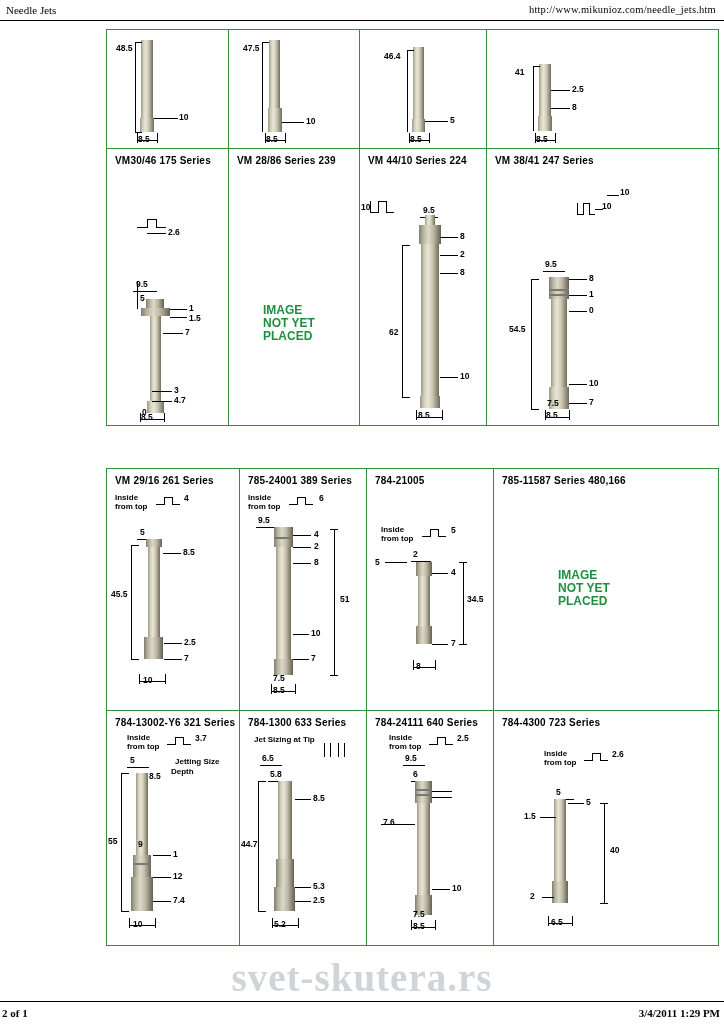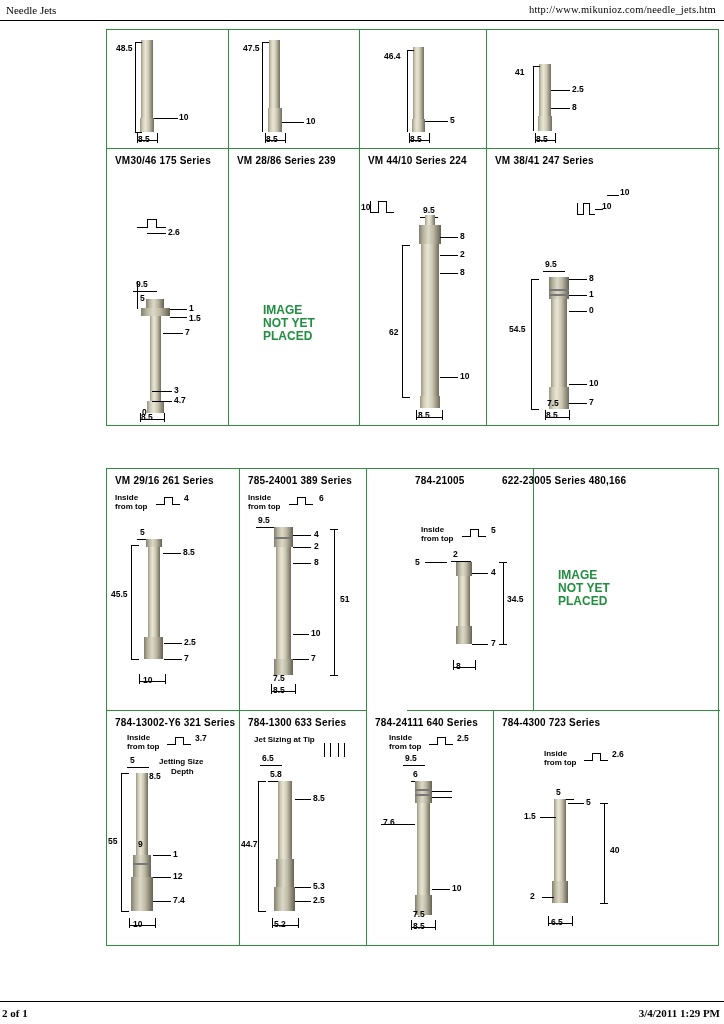--- a/index.html
+++ b/index.html
@@ -321,21 +321,21 @@
       <div class="lnh" style="left:53px;top:190px;width:16px;"></div>
       <div class="dim" style="left:71px;top:184px;">7</div>
 
       <div class="dim" style="left:33px;top:204px;">7.5</div>
       <div class="lnh" style="left:31px;top:222px;width:24px;"></div>
       <div class="lnv" style="left:31px;top:215px;height:10px;"></div>
       <div class="lnv" style="left:55px;top:215px;height:10px;"></div>
       <div class="dim" style="left:33px;top:216px;">8.5</div>
     </div>
 
-    <div class="cell" style="left:260px;top:0;width:127px;height:242px;margin-left:40px;">
+    <div class="cell" style="left:260px;top:0;width:127px;height:242px;">
       <div class="ctitle">784-21005</div>
       <div class="lbl" style="left:14px;top:56px;">Inside</div>
       <div class="lbl" style="left:14px;top:65px;">from top</div>
       <div class="ln" style="left:55px;top:67px;width:8px;height:1px;"></div>
       <div class="ln" style="left:63px;top:60px;width:1px;height:8px;"></div>
       <div class="ln" style="left:63px;top:60px;width:8px;height:1px;"></div>
       <div class="ln" style="left:71px;top:60px;width:1px;height:8px;"></div>
       <div class="ln" style="left:71px;top:67px;width:8px;height:1px;"></div>
       <div class="dim" style="left:84px;top:56px;">5</div>
 
@@ -360,40 +360,40 @@
       <div class="lnh" style="left:65px;top:175px;width:16px;"></div>
       <div class="dim" style="left:84px;top:169px;">7</div>
 
       <div class="lnh" style="left:46px;top:198px;width:22px;"></div>
       <div class="lnv" style="left:46px;top:191px;height:10px;"></div>
       <div class="lnv" style="left:68px;top:191px;height:10px;"></div>
       <div class="dim" style="left:49px;top:192px;">8</div>
     </div>
 
     <div class="cell last-col" style="left:387px;top:0;width:226px;height:242px;">
-      <div class="ctitle">622-23005   Series 480,166</div>
+      <div class="ctitle">785-11587   Series 480,166</div>
       <div class="noimg" style="left:64px;top:100px;">
         <div>IMAGE</div>
         <div>NOT YET</div>
         <div>PLACED</div>
       </div>
     </div>
 
     <div class="cell last-row" style="left:0;top:242px;width:133px;height:235px;">
       <div class="ctitle">784-13002-Y6    321 Series</div>
       <div class="lbl" style="left:20px;top:22px;">Inside</div>
       <div class="lbl" style="left:20px;top:31px;">from top</div>
       <div class="ln" style="left:60px;top:33px;width:8px;height:1px;"></div>
       <div class="ln" style="left:68px;top:26px;width:1px;height:8px;"></div>
       <div class="ln" style="left:68px;top:26px;width:8px;height:1px;"></div>
       <div class="ln" style="left:76px;top:26px;width:1px;height:8px;"></div>
       <div class="ln" style="left:76px;top:33px;width:8px;height:1px;"></div>
       <div class="dim" style="left:88px;top:22px;">3.7</div>
 
-      <div class="lbl" style="left:52px;top:46px;">Jetting Size</div>
+      <div class="lbl" style="left:68px;top:46px;">Jetting Size</div>
       <div class="lbl" style="left:64px;top:56px;">Depth</div>
 
       <div class="dim" style="left:23px;top:44px;">5</div>
       <div class="lnh" style="left:20px;top:56px;width:22px;"></div>
       <div class="dim" style="left:42px;top:60px;">8.5</div>
 
       <div class="body" style="left:29px;top:62px;width:12px;height:82px;"></div>
       <div class="body-d" style="left:26px;top:144px;width:18px;height:22px;"></div>
       <div class="body-d" style="left:24px;top:166px;width:22px;height:34px;"></div>
       <div class="gray" style="left:26px;top:152px;width:18px;height:1.5px;"></div>
@@ -520,17 +520,18 @@
       <div class="dim" style="left:36px;top:180px;">2</div>
       <div class="lnh" style="left:48px;top:186px;width:12px;"></div>
 
       <div class="lnh" style="left:54px;top:212px;width:24px;"></div>
       <div class="lnv" style="left:54px;top:205px;height:10px;"></div>
       <div class="lnv" style="left:78px;top:205px;height:10px;"></div>
       <div class="dim" style="left:57px;top:206px;">6.5</div>
     </div>
   </div>
 
+  <div class="wm">svet-skutera.rs</div>
 
   <div class="rule-bot"></div>
   <div class="ftr-left">2 of 1</div>
   <div class="ftr-right">3/4/2011 1:29 PM</div>
 </div>
 
 </body></html>

